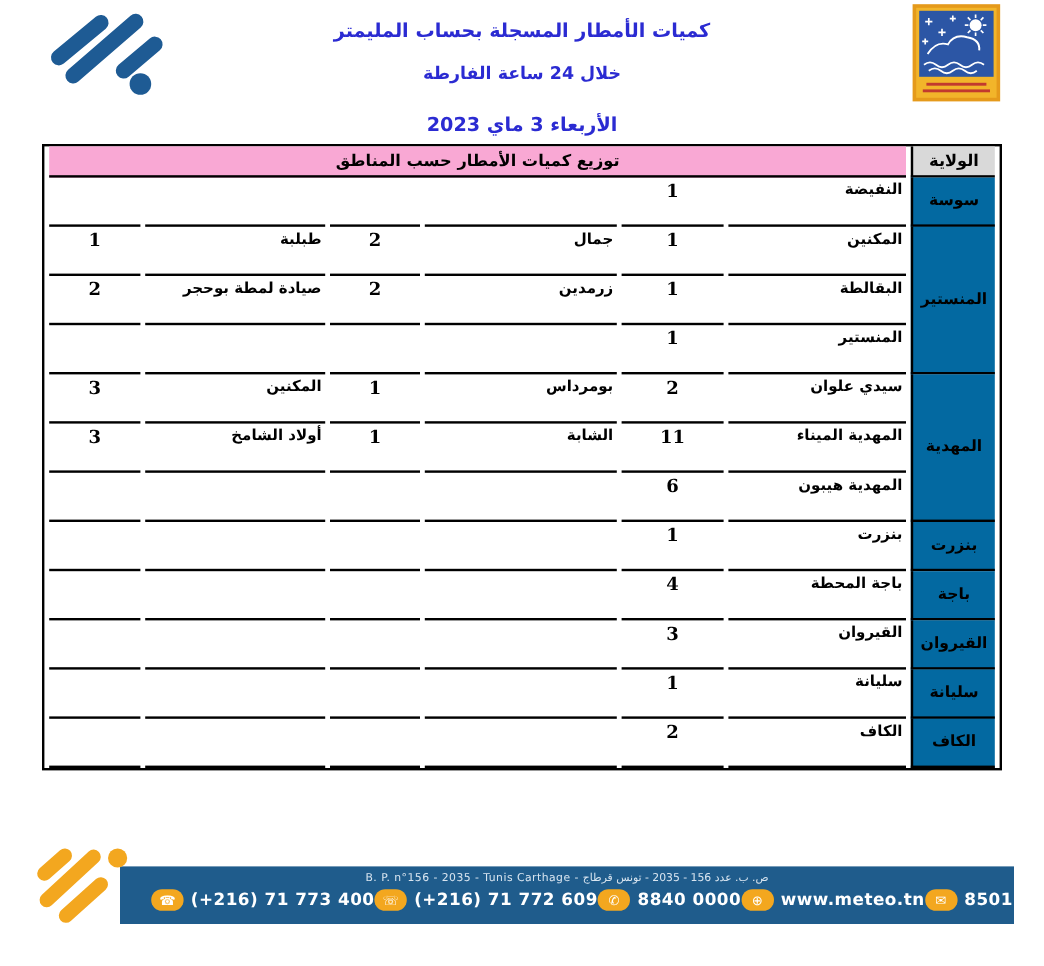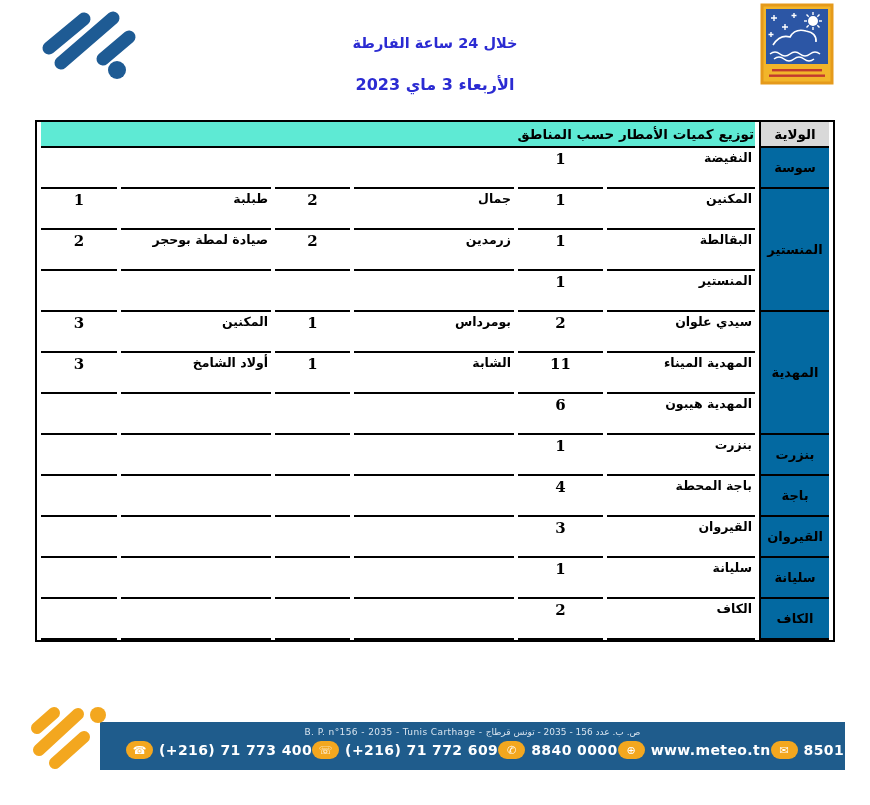--- a/index.html
+++ b/index.html
@@ -23,22 +23,22 @@
   
   table.rain{
     position:absolute;left:35px;top:120px;width:800px;table-layout:fixed;
     border-collapse:separate;border-spacing:4px 0;border:2px solid #000;
     direction:rtl;color:#000;
   }
   table.rain tr{height:41px}
   table.rain tr.hd{height:26px}
   th,td{margin:0;overflow:hidden}
   th.main-hd{
-    background:#5eead4;border-bottom:2px solid #000;font-size:13.5px;
-    font-weight:bold;text-align:right;vertical-align:middle;
+    background:#f9a8d4;border-bottom:2px solid #000;font-size:13.5px;
+    font-weight:bold;text-align:center;vertical-align:middle;
   }
   th.wilaya-hd{
     background:#d9d9d9;border-bottom:2px solid #000;border-left:2px solid #000;
     font-size:13.5px;font-weight:bold;vertical-align:middle;
   }
   td{border-bottom:2px solid #000;vertical-align:top;padding:2px 3px}
   td.st{font-size:12.5px;font-weight:bold;text-align:right;white-space:nowrap}
   td.val{
     font-family:"DejaVu Serif","DejaVu Sans",serif;
     font-size:15px;font-weight:bold;text-align:center;
@@ -78,20 +78,21 @@
     <g stroke="#1e5b94" stroke-width="13" stroke-linecap="round" fill="none">
       <line x1="58" y1="15" x2="23" y2="44"></line>
       <line x1="87" y1="14" x2="35" y2="59"></line>
       <line x1="103" y1="33" x2="77" y2="55"></line>
     </g>
     <circle cx="91" cy="66" r="9" fill="#1e5b94"></circle>
   </svg>
 </div>
 
 <div class="title-block">
+  <div class="title-line1">كميات الأمطار المسجلة بحساب المليمتر</div>
   <div class="title-line2">خلال 24 ساعة الفارطة</div>
   <div class="report-date">الأربعاء 3 ماي 2023</div>
 </div>
 
 <div class="logo-right">
   <svg width="74" height="82" viewBox="0 0 74 82" aria-hidden="true">
     <rect x="2" y="2" width="70" height="78" fill="#f2b52a" stroke="#e59a1b" stroke-width="3"></rect>
     <rect x="6" y="6" width="62" height="55" fill="#2c56a5"></rect>
     <g stroke="#ffffff" stroke-width="1.4" fill="none">
       <path d="M14 12 v6 M11 15 h6"></path>

